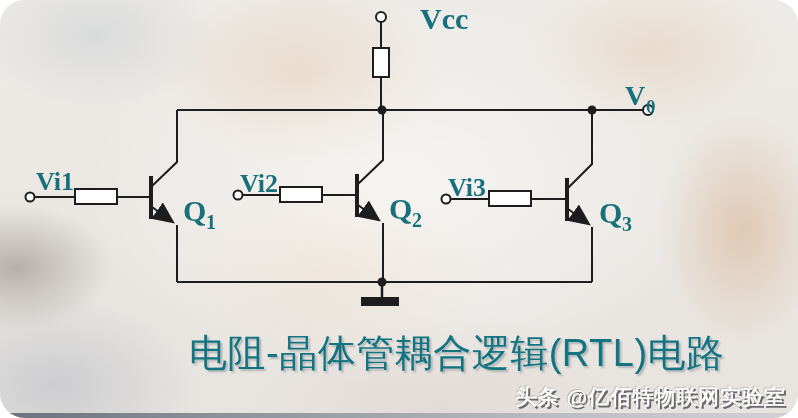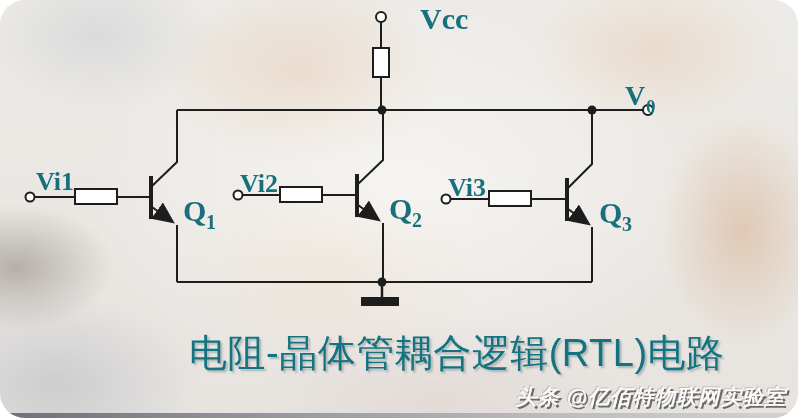--- a/index.html
+++ b/index.html
@@ -36,21 +36,20 @@
     font-size:38px;font-weight:normal;color:#137380;letter-spacing:.5px;
     text-shadow:2px 2px 2px rgba(110,125,130,0.45);
     white-space:nowrap;
     margin-left:21px;
   }
   .watermark{
     position:absolute;right:12px;bottom:7px;
     font-size:21px;font-weight:bold;color:#fbfaf6;letter-spacing:1px;
     text-shadow:2px 2px 0 rgba(92,92,98,0.9), -1px -1px 0 rgba(130,130,136,0.35);
     white-space:nowrap;
-    font-style:italic;
   }
 </style>
 </head>
 <body>
 
 <div id="stage">
 
   <div class="bg"></div>
   <div class="bottom-strip"></div>
 

